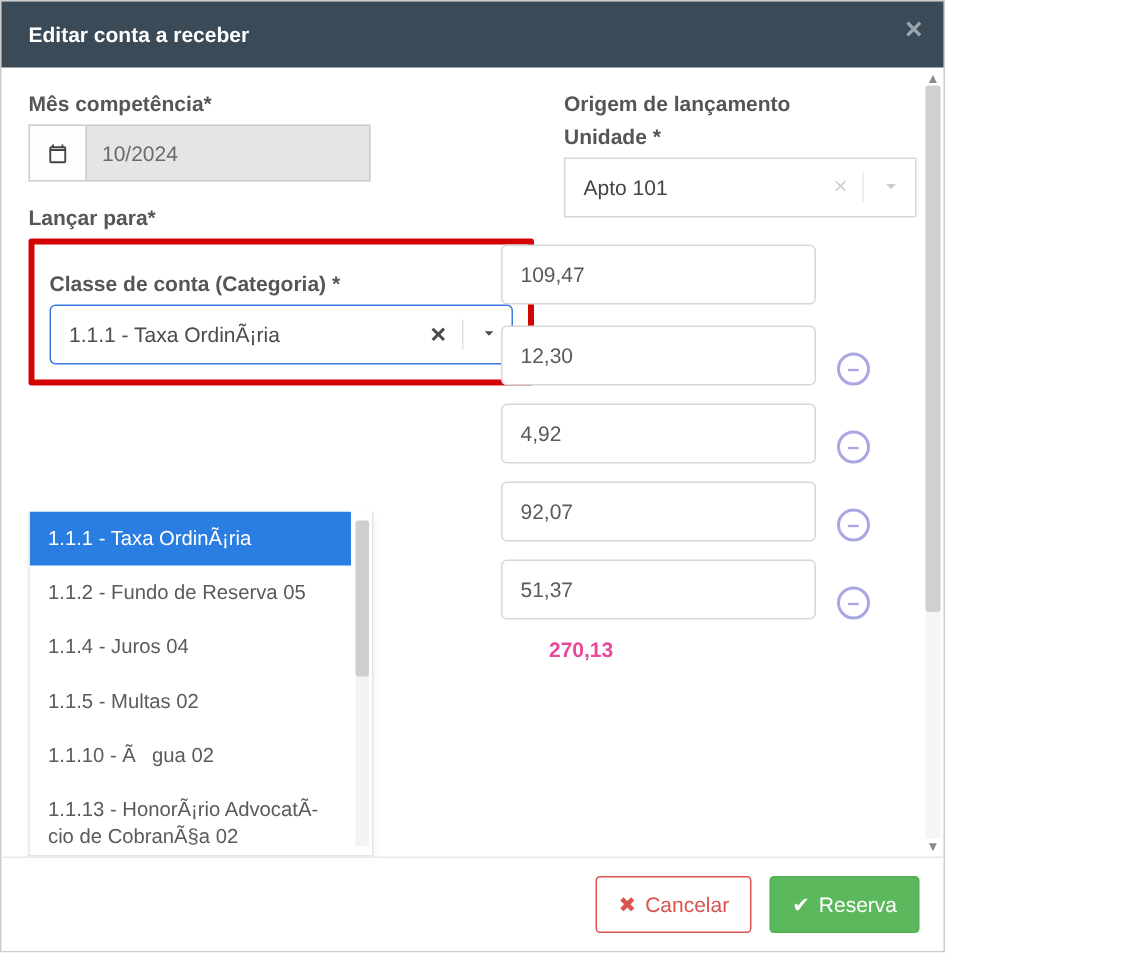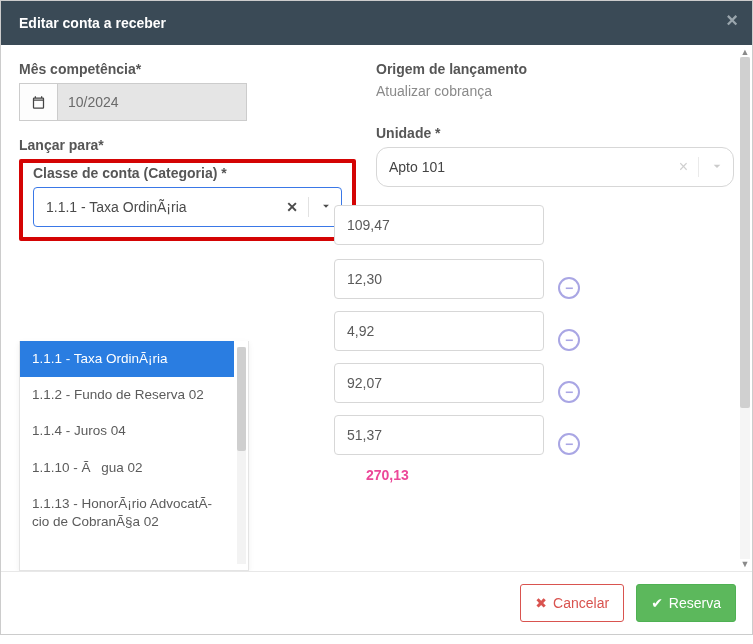--- a/index.html
+++ b/index.html
@@ -1,40 +1,40 @@
 <!DOCTYPE html>
 <html><head>
 <meta charset="utf-8">
 <style>
   * { box-sizing: border-box; margin: 0; padding: 0; }
   body { font-family: "Helvetica Neue", Arial, sans-serif; font-size: 14px; color: #555; background: #fff; }
-  .modal { width: 753px; border: 1px solid #ccc; }
+  .modal { width: 630px; border: 1px solid #ccc; }
   .modal-header { background: #3a4a56; color: #fff; padding: 14px 18px; font-weight: bold; position: relative; }
   .modal-close { position: absolute; top: 8px; right: 14px; color: #9aa6ad; font-size: 20px; cursor: pointer; }
   .modal-body-outer { position: relative; }
   .modal-body { padding: 16px 18px 30px 18px; position: relative; height: 526px; overflow: hidden; }
   .scrollbar-v { position: absolute; right: 2px; top: 12px; bottom: 12px; width: 10px; background: #f5f5f5; }
   .scrollbar-v .thumb { position: absolute; left: 0; right: 0; top: 0; height: 70%; background: #d0d0d0; border-radius: 2px; }
   .scrollbar-v .tri { position: absolute; left: 0; right: 0; font-size: 9px; color: #8a8a8a; text-align: center; line-height: 10px; }
   .row { display: flex; gap: 20px; }
   .col { flex: 1; }
   .label { font-weight: bold; color: #565656; margin-bottom: 6px; font-size: 14px; }
   .sublabel { color: #8a8a8a; margin-bottom: 6px; }
   .input-group { display: flex; margin-bottom: 16px; }
   .addon { width: 38px; height: 38px; border: 1px solid #ccc; border-right: none; display: flex; align-items: center; justify-content: center; background: #fdfdfd; }
   .addon svg { fill: #444; }
   .input { height: 38px; border: 1px solid #ccc; padding: 0 10px; background: #e5e5e5; flex: 1; font-size: 14px; color: #6a6a6a; outline: none; }
   .select-native { height: 38px; border: 1px solid #ccc; background: #eee; padding: 0 10px; width: 100%; font-size: 14px; color: #6a6a6a; appearance: none; position: relative; }
   .select-wrap { position: relative; width: 100%; margin-bottom: 16px; }
   .select-wrap .caret { position: absolute; right: 12px; top: 50%; transform: translateY(-50%); pointer-events: none; color: #555; font-size: 12px; }
-  .react-select { height: 40px; border: 1px solid #d7d7d7; border-radius: 12px; display: flex; align-items: center; padding: 0 8px 0 12px; position: relative; background: #fff; color: #444; }
+  .react-select { height: 40px; border: 1px solid #d7d7d7; border-radius: 0; display: flex; align-items: center; padding: 0 8px 0 12px; position: relative; background: #fff; color: #444; }
   .react-select .clear { margin-left: auto; color: #cfcfcf; font-size: 16px; padding-right: 10px; }
   .react-select .divider { width: 1px; height: 20px; background: #eaeaea; margin-right: 10px; }
   .react-select .chev { color: #cbcbcb; }
-  .hl-box { border: 4px solid #d40404; padding: 0 10px 10px 10px; border-radius: 2px; margin-top: 2px; }
+  .hl-box { border: 4px solid #d40404; padding: 16px 10px 10px 10px; border-radius: 2px; margin-top: 2px; }
   .hl-box .label { margin-top: 2px; }
   .category-select { height: 40px; border: 1px solid #3a78e7; border-radius: 4px; display: flex; align-items: center; padding: 0 8px 0 12px; }
   .category-select .val { color: #4b4b4b; }
   .category-select .x { margin-left: auto; color: #4b4b4b; font-weight: bold; padding: 0 6px; cursor: pointer; }
   .category-select .sep { width: 1px; height: 20px; background: #e2e2e2; margin: 0 10px 0 4px; }
   .category-select .chev { color: #4b4b4b; }
   .dropdown { position: absolute; left: 18px; width: 230px; top: 296px; bottom: 0; background: #fff; border: 1px solid #e4e4e4; border-top: none; overflow: hidden; box-shadow: 0 2px 6px rgba(0,0,0,0.06); z-index: 5; }
   .dropdown-inner { padding-right: 14px; }
   .dd-option { padding: 9px 12px; font-size: 13.5px; color: #5b5b5b; cursor: pointer; line-height: 1.35; }
   .dd-option.active { background: #2a7de1; color: #fff; }
@@ -85,21 +85,20 @@
               <span class="sep"></span>
               <span class="chev"><svg width="14" height="14" viewBox="0 0 24 24" fill="#4b4b4b">
                     <path d="M7 10l5 5 5-5z"></path>
                   </svg></span>
             </div>
           </div>
         </div>
 
         <div class="col">
           <div class="label">Origem de lançamento</div>
-          <div class="sublabel" style="margin-bottom:26px">Atualizar cobrança</div>
 
           <div class="label">Unidade *</div>
           <div class="react-select" style="margin-bottom:18px">
             <span>Apto 101</span>
             <span class="clear">×</span>
             <span class="divider"></span>
             <span class="chev"><svg width="16" height="16" viewBox="0 0 24 24" fill="#cbcbcb">
                   <path d="M7 10l5 5 5-5z"></path>
                 </svg></span>
           </div>
@@ -127,22 +126,23 @@
                 </div>
               <div class="total">270,13</div>
             </div>
           </div>
         </div>
       </div>
 
       <div class="dropdown">
         <div class="dropdown-inner">
           <div class="dd-option active">1.1.1 - Taxa OrdinÃ¡ria</div>
-          <div class="dd-option">1.1.2 - Fundo de Reserva 02</div>
+          <div class="dd-option">1.1.2 - Fundo de Reserva 05</div>
           <div class="dd-option">1.1.4 - Juros 04</div>
+          <div class="dd-option">1.1.5 - Multas 02</div>
           <div class="dd-option">1.1.10 - Ãgua 02</div>
           <div class="dd-option">1.1.13 - HonorÃ¡rio AdvocatÃ­cio de CobranÃ§a 02</div>
 
         </div>
         <div class="dd-scroll">
             <div class="dthumb"></div>
           </div>
       </div>
 
     </div>

